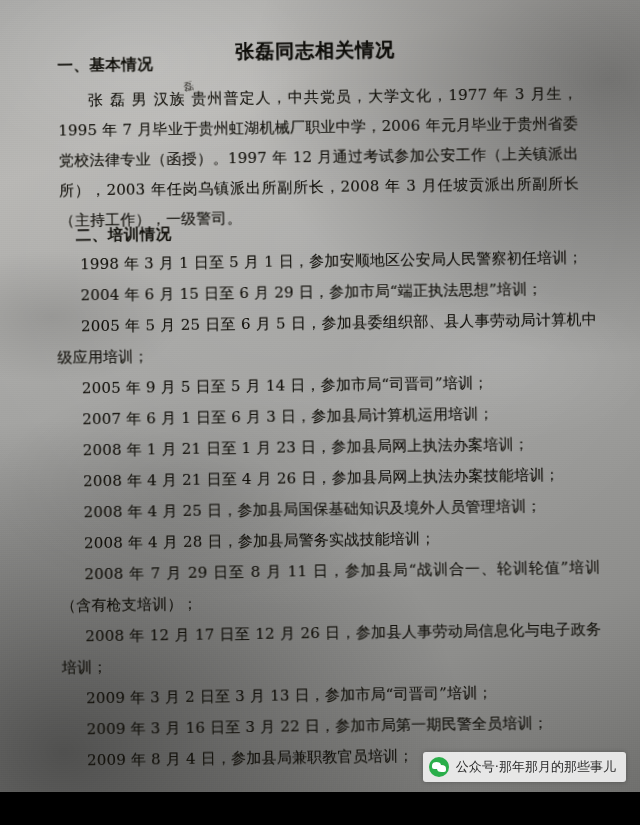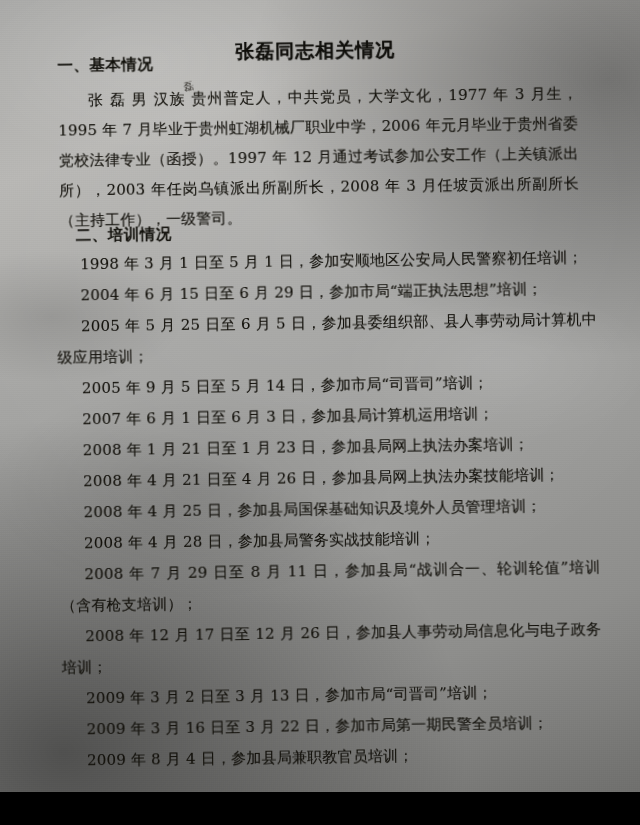--- a/index.html
+++ b/index.html
@@ -208,14 +208,18 @@
       <div class="item">2008 年 12 月 17 日至 12 月 26 日，参加县人事劳动局信息化与电子政务培训；</div>
       <div class="item">2009 年 3 月 2 日至 3 月 13 日，参加市局“司晋司”培训；</div>
       <div class="item">2009 年 3 月 16 日至 3 月 22 日，参加市局第一期民警全员培训；</div>
       <div class="item">2009 年 8 月 4 日，参加县局兼职教官员培训；</div>
     </div>
 
   </div>
 
   <div id="grain"></div>
 
+  <div id="watermark">
+    <span id="wm-logo"></span>
+    <span id="wm-text">公众号·那年那月的那些事儿</span>
+  </div>
 
 </div>
 
 </body></html>

